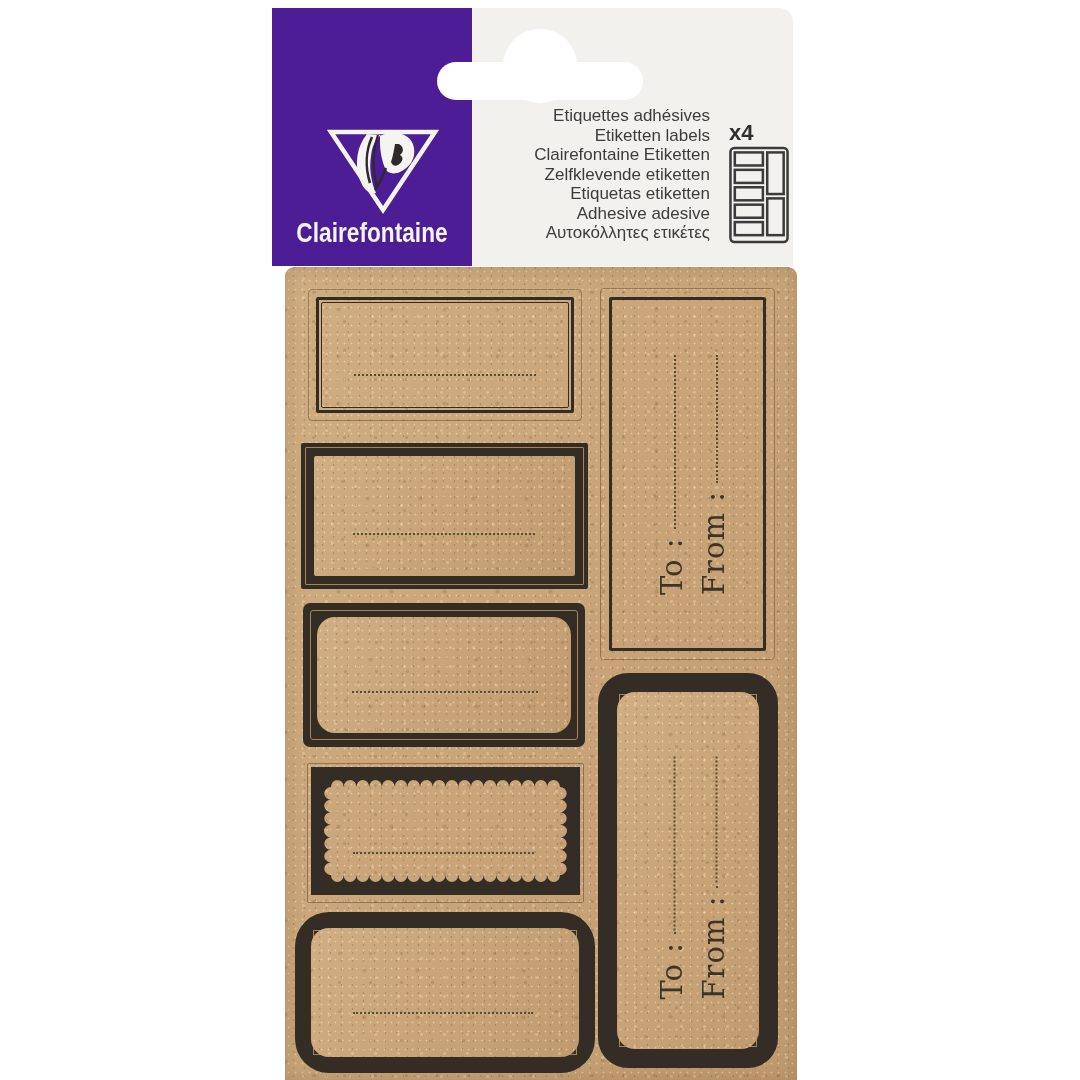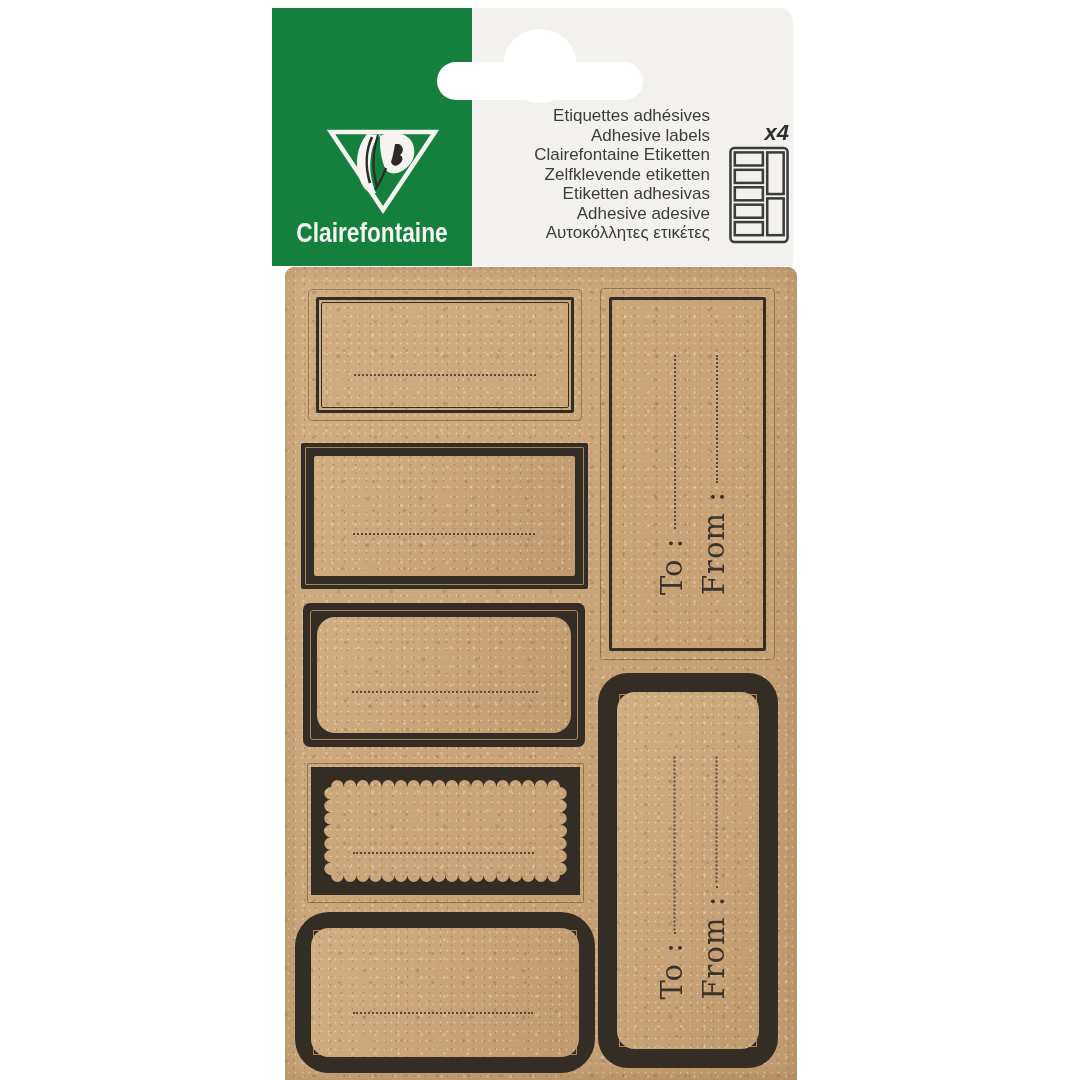--- a/index.html
+++ b/index.html
@@ -1,32 +1,32 @@
 <!DOCTYPE html>
 <html><head>
 <meta charset="utf-8">
 <style>
   html,body{margin:0;padding:0;}
   body{width:1080px;height:1080px;background:#ffffff;font-family:"Liberation Sans",sans-serif;}
   .page{position:relative;width:1080px;height:1080px;overflow:hidden;background:#fff;}
 
   
-  .panel-black{position:absolute;left:272px;top:8px;width:200px;height:258px;background:#15803d;}
+  .panel-black{position:absolute;left:272px;top:8px;width:200px;height:258px;background:#4c1d95;}
   .panel-white{position:absolute;left:472px;top:8px;width:321px;height:258px;background:#f3f1ed;border-radius:0 14px 0 0;}
   .hang-slot{position:absolute;left:437px;top:62px;width:206px;height:38px;background:#fff;border-radius:19px;}
   .hang-bump{position:absolute;left:503px;top:29px;width:74px;height:74px;background:#fff;border-radius:50%;}
 
   .logo-svg{position:absolute;left:50px;top:116px;width:122px;height:92px;}
   .brand-name{position:absolute;left:0;top:210px;width:200px;text-align:center;color:#f6f4f0;
       font-size:27px;font-weight:bold;letter-spacing:0px;transform:scaleX(.84);}
 
   .lang-list{position:absolute;right:370px;top:106px;text-align:right;color:#3c3c3c;
       font-size:17px;line-height:19.5px;white-space:nowrap;margin-left:32px;} 
-  .count-label{position:absolute;left:729px;top:120px;width:60px;text-align:right;color:#2f2f2f;
-      font-size:22px;font-weight:bold;font-style:italic;}
+  .count-label{position:absolute;left:729px;top:120px;width:60px;text-align:left;color:#2f2f2f;
+      font-size:22px;font-weight:bold;}
   .layout-icon{position:absolute;left:729px;top:146px;width:60px;height:98px;}
 
   
   .kraft{
     background-color:#c9a478;
     background-image:
       radial-gradient(circle, rgba(255,244,214,.45) .6px, transparent 1.2px),
       radial-gradient(circle, rgba(122,92,52,.35) .6px, transparent 1.2px),
       radial-gradient(circle, rgba(255,235,195,.30) 1px, transparent 2px),
       radial-gradient(circle, rgba(108,78,42,.22) 1px, transparent 2.1px),
@@ -65,24 +65,24 @@
       <path d="M55,11 C50,26 49,45 54,63" fill="none" stroke="#2d2a27" stroke-width="2.2"></path>
       <path d="M63,44 C60,52 56,60 52,66" fill="none" stroke="#2d2a27" stroke-width="2.2"></path>
     </svg>
     <div class="brand-name">Clairefontaine</div>
   </div>
 
   <div class="panel-white"></div>
 
   <div class="lang-list">
     <div>Etiquettes adhésives</div>
-    <div>Adhesive labels</div>
+    <div>Etiketten labels</div>
     <div>Clairefontaine Etiketten</div>
     <div>Zelfklevende etiketten</div>
-    <div>Etiketten adhesivas</div>
+    <div>Etiquetas etiketten</div>
     <div>Adhesive adesive</div>
     <div>Αυτοκόλλητες ετικέτες</div>
   </div>
 
   <div class="count-label">x4</div>
   <svg class="layout-icon" viewBox="0 0 62 100">
     <g fill="none" stroke="#3b3b3b" stroke-width="2.6">
       <rect x="1.5" y="1.5" width="59" height="97" rx="4"></rect>
       <rect x="6" y="6" width="29" height="13.5"></rect>
       <rect x="6" y="24" width="29" height="13.5"></rect>

